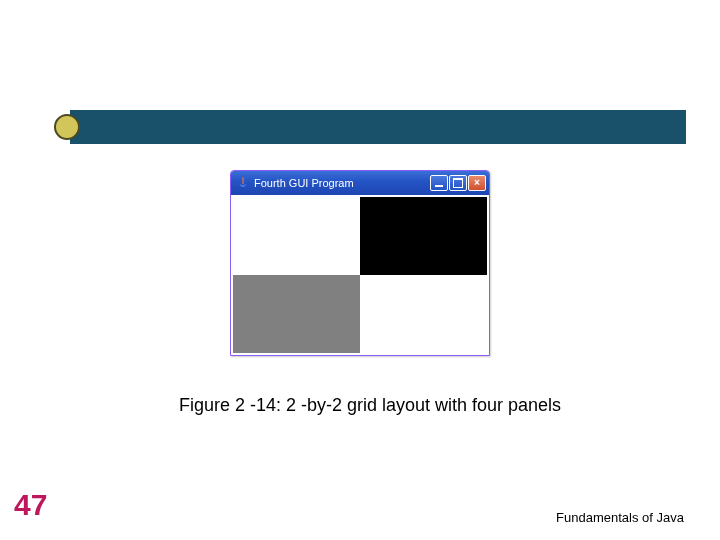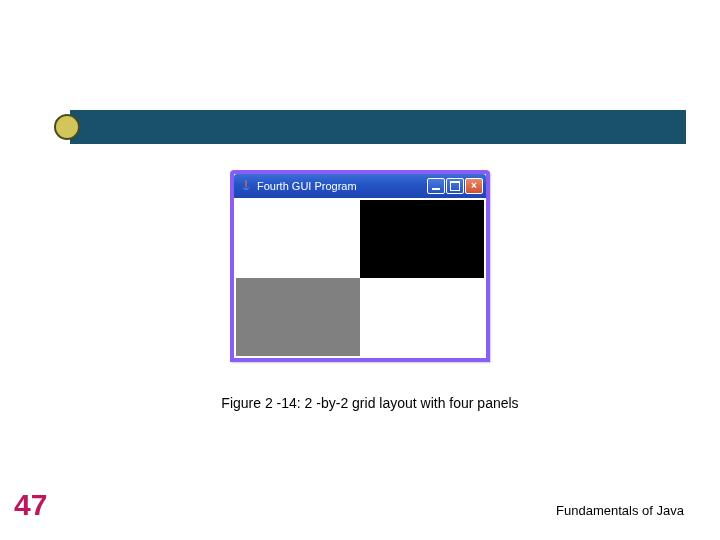--- a/index.html
+++ b/index.html
@@ -55,21 +55,21 @@
   }
   .figure-area {
     position: absolute;
     top: 170px;
     left: 50%;
     transform: translateX(-50%);
     width: 260px;
   }
   .gui-window {
     width: 260px;
-    border: 4px solid #8b5cf6;
+    border: 1px solid #8b5cf6;
     border-radius: 4px 4px 0 0;
     box-shadow: 1px 1px 2px rgba(0,0,0,0.2);
     background: #fff;
   }
   .titlebar {
     height: 24px;
     background: linear-gradient(to bottom, #3a6fd8 0%, #2453c4 45%, #1d46b2 100%);
     display: flex;
     align-items: center;
     padding: 0 3px 0 5px;
@@ -143,21 +143,21 @@
   .panel-white  { background: #ffffff; }
   .panel-black  { background: #000000; }
   .panel-gray   { background: #808080; }
   .panel-white2 { background: #ffffff; }
   .caption {
     position: absolute;
     top: 395px;
     left: 0;
     width: 100%;
     text-align: center;
-    font-size: 14px;
+    font-size: 18px;
     color: #000;
     padding-left: 20px;
   }
   .footer {
     position: absolute;
     bottom: 14px;
     left: 0;
     width: 100%;
     height: 40px;
   }
@@ -165,21 +165,21 @@
     position: absolute;
     left: 14px;
     bottom: 4px;
     font-size: 30px;
     font-weight: bold;
     color: #be185d;
   }
   .footer-text {
     position: absolute;
     right: 36px;
-    bottom: 8px;
+    bottom: 1px;
     font-size: 13px;
     color: #000;
     margin-left: 14px;
   }
 </style>
 </head>
 <body>
 
 <div class="slide">
 

